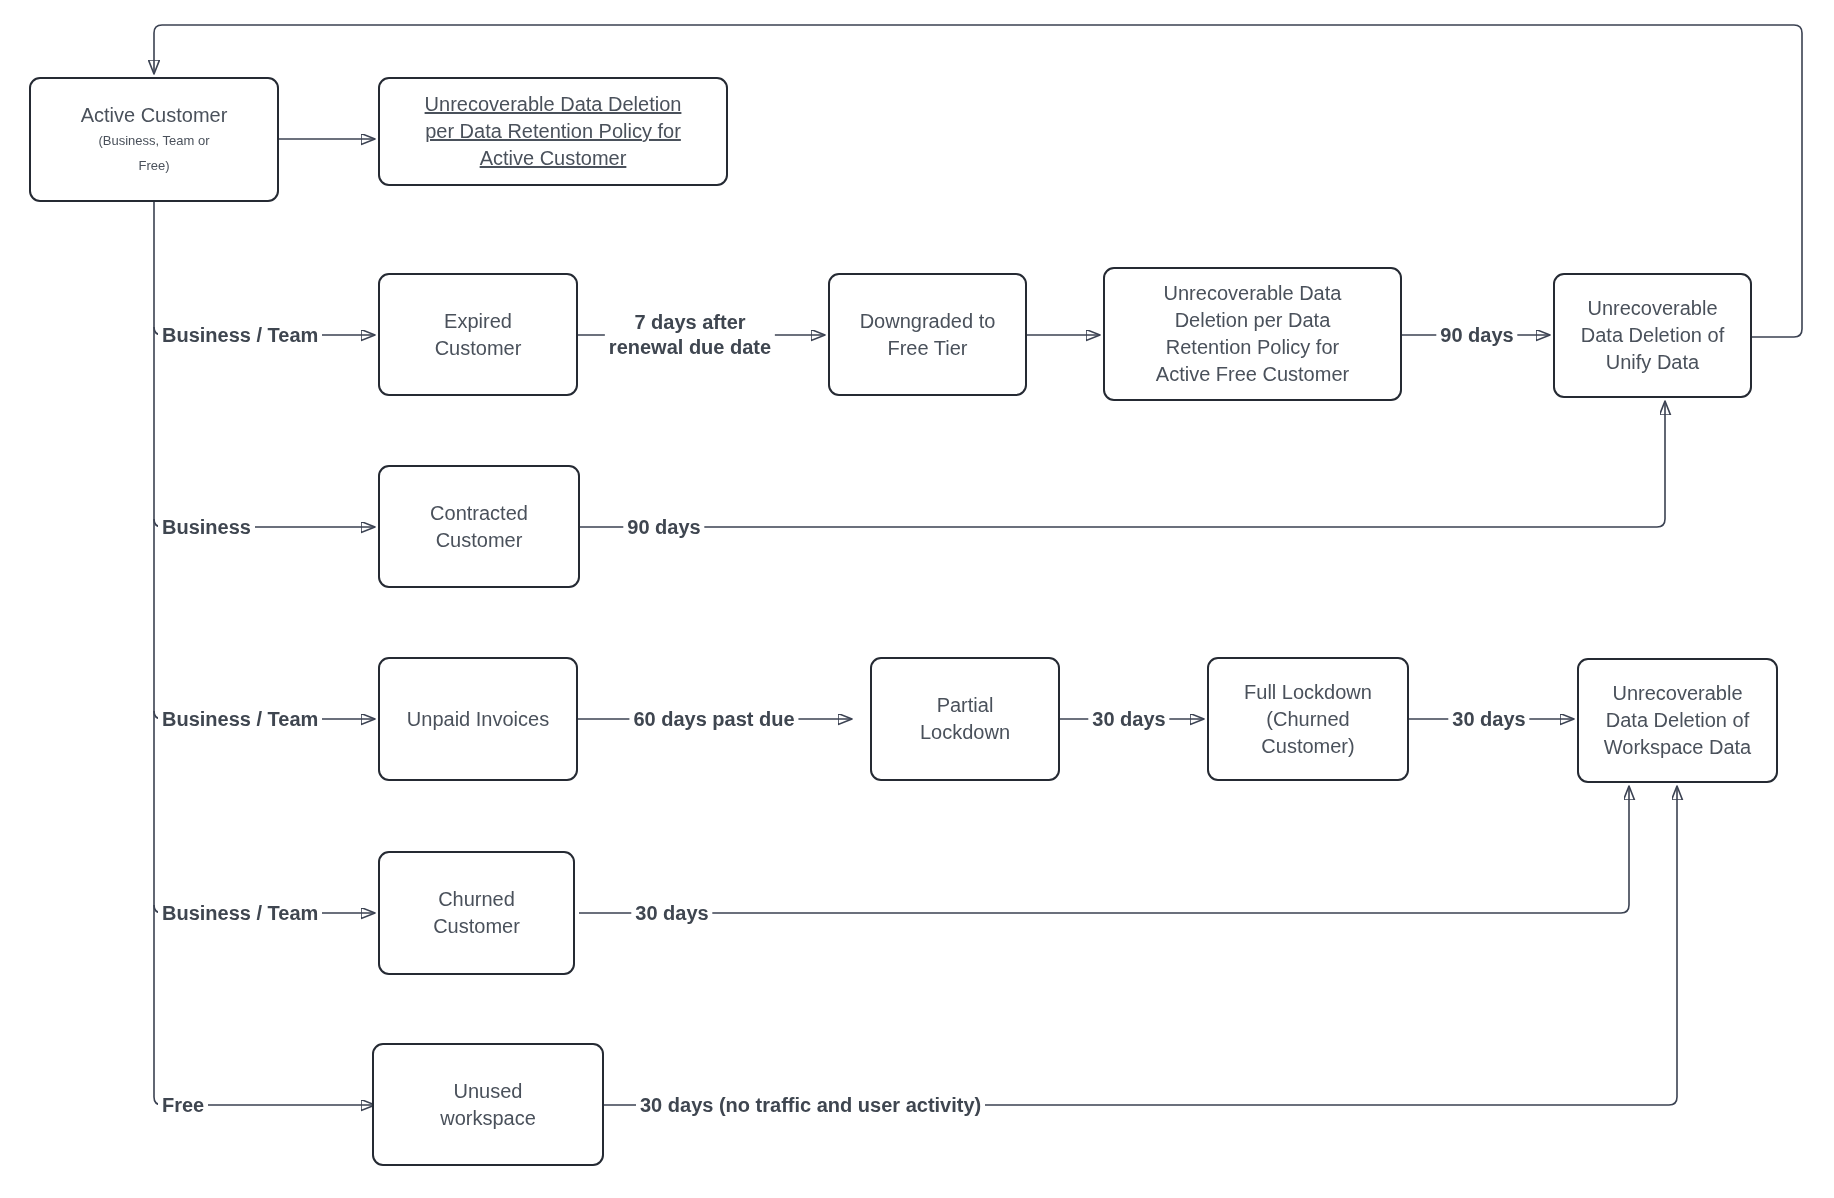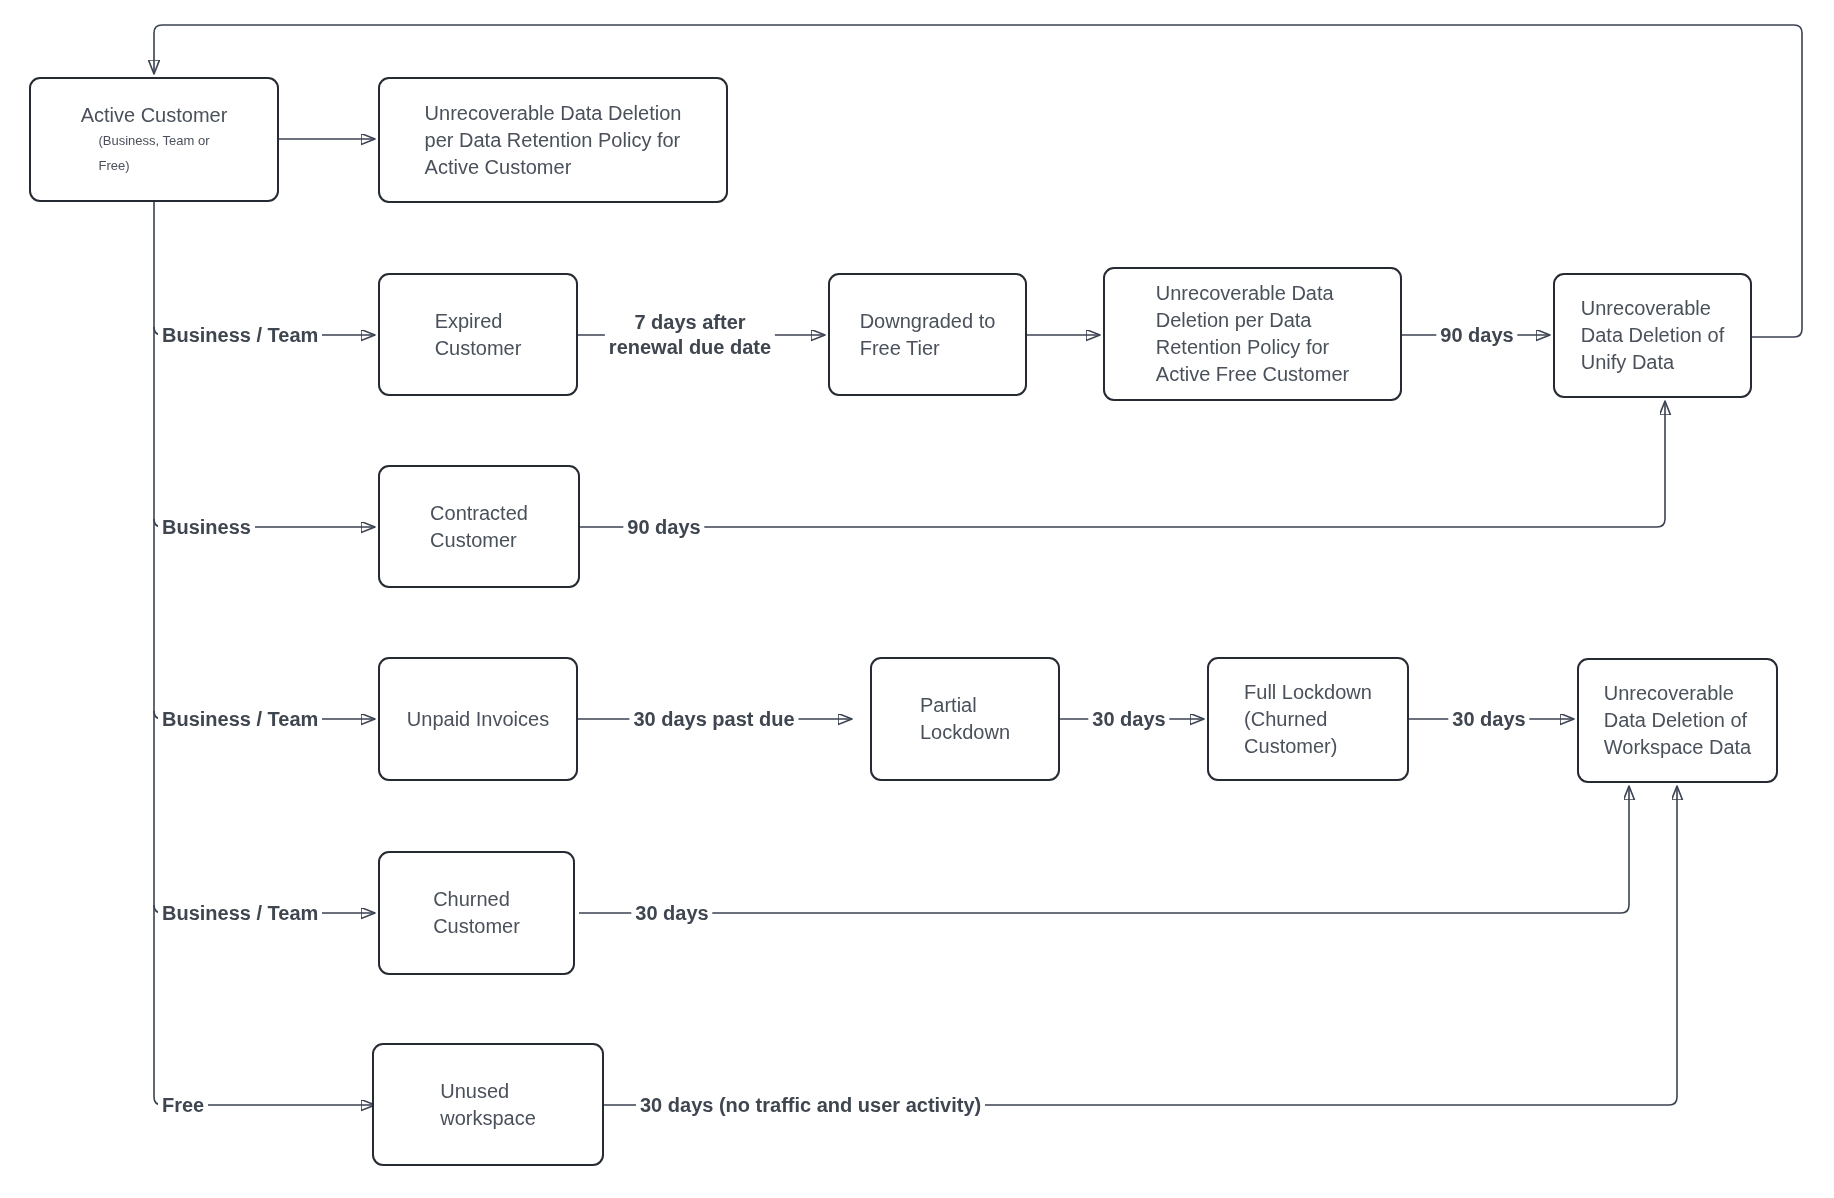--- a/index.html
+++ b/index.html
@@ -13,20 +13,21 @@
   #edges{position:absolute;left:0;top:0;width:1834px;height:1198px;}
   #edges path{fill:none;stroke:#3b4252;stroke-width:1.6;stroke-linejoin:round;}
   .node{
     position:absolute;
     background:#ffffff;
     border:2.5px solid #252a33;
     border-radius:11px;
     box-sizing:border-box;
     display:flex;flex-direction:column;
     align-items:center;justify-content:center;
+    text-align:center;
     color:#4a515b;
     font-size:20px;line-height:27px;
     white-space:pre-line;
   }
   .node .title{font-size:20px;line-height:26px;}
   .node .subtitle{font-size:13px;line-height:25px;}
   .elabel{
     position:absolute;
     background:#ffffff;
     color:#3f4650;
@@ -76,21 +77,21 @@
 
     <path d="M578 1105 H1669 Q1677 1105 1677 1097 V787" marker-end="url(#arr)"></path>
   </svg>
 
   <div class="node" style="left:29px;top:77px;width:250px;height:125px;">
     <span class="title">Active Customer</span>
     <span class="subtitle">(Business, Team or
 Free)</span>
   </div>
 
-  <div class="node" style="left:378px;top:77px;width:350px;height:126px;">
+  <div class="node" style="left:378px;top:77px;width:350px;height:109px;text-decoration:underline;">
     <span>Unrecoverable Data Deletion
 per Data Retention Policy for
 Active Customer</span>
   </div>
 
   <div class="node" style="left:378px;top:273px;width:200px;height:123px;">
     <span>Expired
 Customer</span>
   </div>
 
@@ -150,21 +151,21 @@
 
   <div class="elabel leftanchor" style="left:158px;top:335px;">Business / Team</div>
   <div class="elabel center" style="left:690px;top:335px;">7 days after
 renewal due date</div>
   <div class="elabel center" style="left:1477px;top:335px;">90 days</div>
 
   <div class="elabel leftanchor" style="left:158px;top:527px;">Business</div>
   <div class="elabel center" style="left:664px;top:527px;">90 days</div>
 
   <div class="elabel leftanchor" style="left:158px;top:719px;">Business / Team</div>
-  <div class="elabel center" style="left:714px;top:719px;">30 days past due</div>
+  <div class="elabel center" style="left:714px;top:719px;">60 days past due</div>
   <div class="elabel center" style="left:1129px;top:719px;">30 days</div>
   <div class="elabel center" style="left:1489px;top:719px;">30 days</div>
 
   <div class="elabel leftanchor" style="left:158px;top:913px;">Business / Team</div>
   <div class="elabel center" style="left:672px;top:913px;">30 days</div>
 
   <div class="elabel leftanchor" style="left:158px;top:1105px;">Free</div>
   <div class="elabel leftanchor" style="left:636px;top:1105px;">30 days (no traffic and user activity)</div>
 
 </div>

